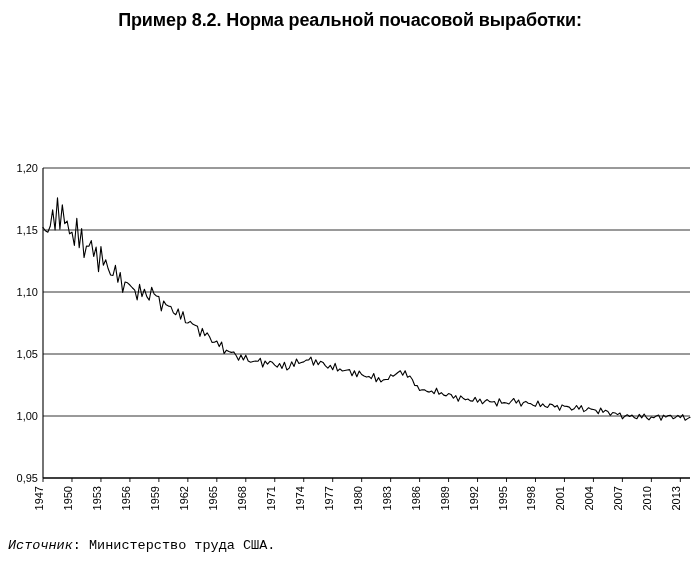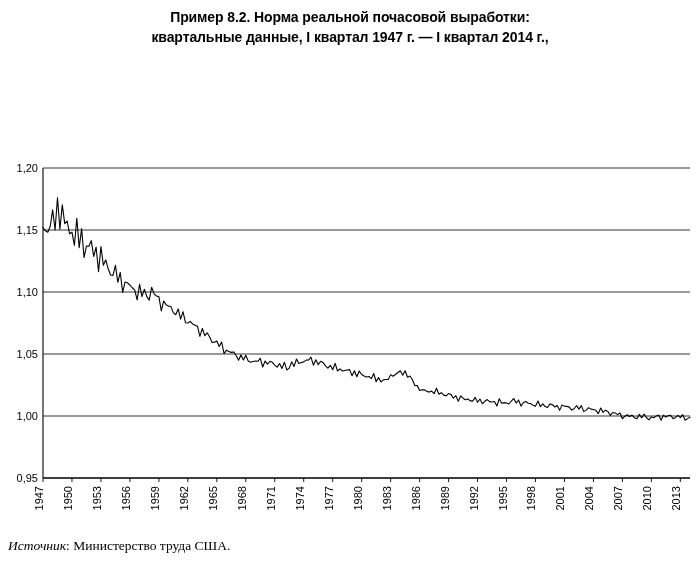--- a/index.html
+++ b/index.html
@@ -16,21 +16,21 @@
     overflow: hidden;
   }
   .page {
     position: relative;
     width: 700px;
     height: 564px;
   }
   .title {
     font-family: "Liberation Sans", sans-serif;
     font-weight: bold;
-    font-size: 14px;
+    font-size: 18px;
     line-height: 1.42;
     text-align: center;
     padding: 8px 14px 0 14px;
     letter-spacing: -0.1px;
   }
   .title div { white-space: nowrap; }
 
   .chart-wrap {
     position: absolute;
     left: 0;
@@ -48,34 +48,33 @@
   }
   .xlabel {
     font-family: "Liberation Sans", sans-serif;
     font-size: 11px;
     fill: #000;
   }
   .source {
     position: absolute;
     left: 8px;
     top: 538px;
-    font-family: Liberation Serif, serif;
+    font-family: Liberation Mono, monospace;
     font-size: 13.5px;
     text-align: right;
   }
   .source .src-label { font-style: italic; }
 </style>
 </head>
 <body>
 
 <div class="page">
 
   <div class="title">
     <div>Пример 8.2. Норма реальной почасовой выработки:</div>
-    <div>квартальные данные, I квартал 1947 г. — I квартал 2014 г.,</div>
   </div>
 
   <div class="chart-wrap">
     <svg class="plot-svg" id="chart-svg" width="700" height="355" viewBox="0 0 700 355">
         <line x1="43" y1="318" x2="690" y2="318" stroke="#000000" stroke-width="1.1"></line>
         <text x="38" y="321.8" text-anchor="end" class="ylabel">0,95</text>
         <line x1="43" y1="255.99999999999994" x2="690" y2="255.99999999999994" stroke="#000000" stroke-width="0.8"></line>
         <text x="38" y="259.79999999999995" text-anchor="end" class="ylabel">1,00</text>
         <line x1="43" y1="193.9999999999999" x2="690" y2="193.9999999999999" stroke="#000000" stroke-width="0.8"></line>
         <text x="38" y="197.7999999999999" text-anchor="end" class="ylabel">1,05</text>

